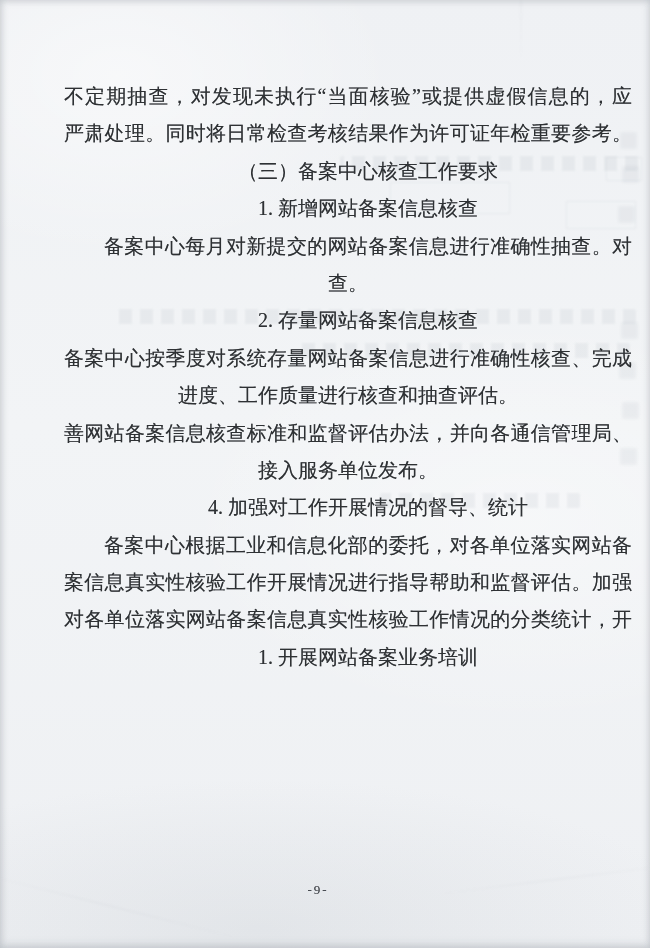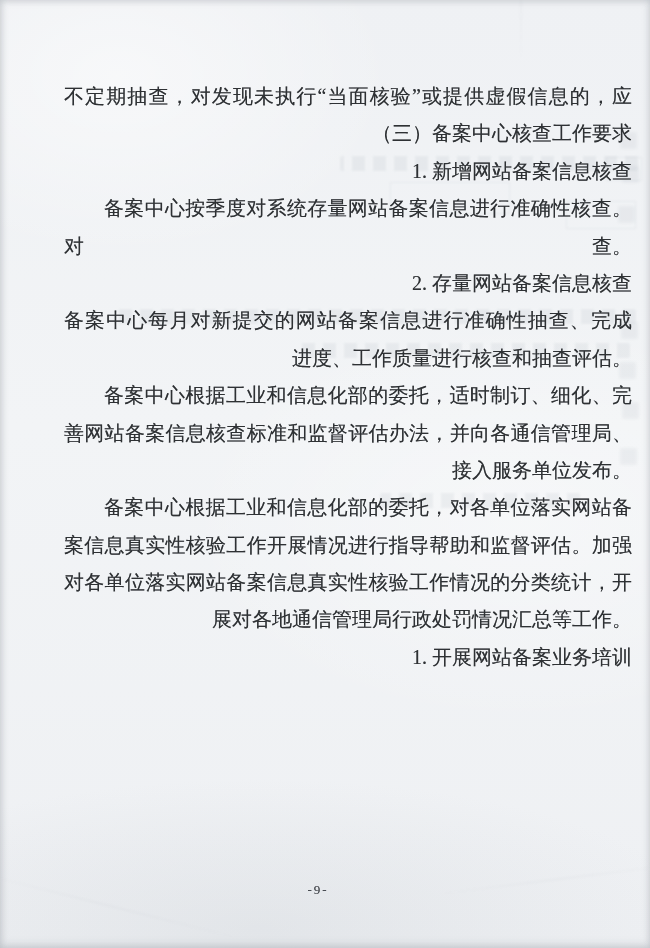--- a/index.html
+++ b/index.html
@@ -19,21 +19,21 @@
   }
   
   .text-col{
     position:absolute;left:64px;top:78px;width:568px;
     color:#2e3134;
     font-size:20px;
     text-shadow:0 0 .6px rgba(46,49,52,.55);
   }
   .ln{
     height:37.4px;line-height:37.4px;
-    text-align:right;
+    text-align:center;
   }
   .ln.fill{
     text-align:justify;
     text-align-last:justify;
     text-justify:inter-character;
   }
   .ln.ind{ text-indent:2em; }
   
   .page-num{
     position:absolute;left:0;top:882px;width:636px;
@@ -81,32 +81,32 @@
   <div class="ghost-dot" style="left:619px;top:362px;"></div>
   <div class="ghost-dot" style="left:622px;top:402px;"></div>
   <div class="ghost-dot" style="left:620px;top:448px;"></div>
 
   <div class="crease c1"></div>
   <div class="crease c2"></div>
   <div class="crease c3"></div>
 
   <div class="text-col">
     <div class="ln fill">不定期抽查，对发现未执行“当面核验”或提供虚假信息的，应</div>
+    <div class="ln fill">严肃处理。同时将日常检查考核结果作为许可证年检重要参考。</div>
     <div class="ln ind">（三）备案中心核查工作要求</div>
     <div class="ln ind">1. 新增网站备案信息核查</div>
-    <div class="ln ind fill">备案中心按季度对系统存量网站备案信息进行准确性核查。对</div>
+    <div class="ln ind fill">备案中心每月对新提交的网站备案信息进行准确性抽查。对</div>
     <div class="ln">查。</div>
     <div class="ln ind">2. 存量网站备案信息核查</div>
-    <div class="ln fill">备案中心每月对新提交的网站备案信息进行准确性抽查、完成</div>
+    <div class="ln fill">备案中心按季度对系统存量网站备案信息进行准确性核查、完成</div>
     <div class="ln">进度、工作质量进行核查和抽查评估。</div>
-    <div class="ln ind fill">备案中心根据工业和信息化部的委托，适时制订、细化、完</div>
     <div class="ln fill">善网站备案信息核查标准和监督评估办法，并向各通信管理局、</div>
     <div class="ln">接入服务单位发布。</div>
+    <div class="ln ind">4. 加强对工作开展情况的督导、统计</div>
     <div class="ln ind fill">备案中心根据工业和信息化部的委托，对各单位落实网站备</div>
     <div class="ln fill">案信息真实性核验工作开展情况进行指导帮助和监督评估。加强</div>
     <div class="ln fill">对各单位落实网站备案信息真实性核验工作情况的分类统计，开</div>
-    <div class="ln">展对各地通信管理局行政处罚情况汇总等工作。</div>
     <div class="ln ind">1. 开展网站备案业务培训</div>
   </div>
 
   <div class="page-num">-9-</div>
 
 </div>
 
 </body></html>

